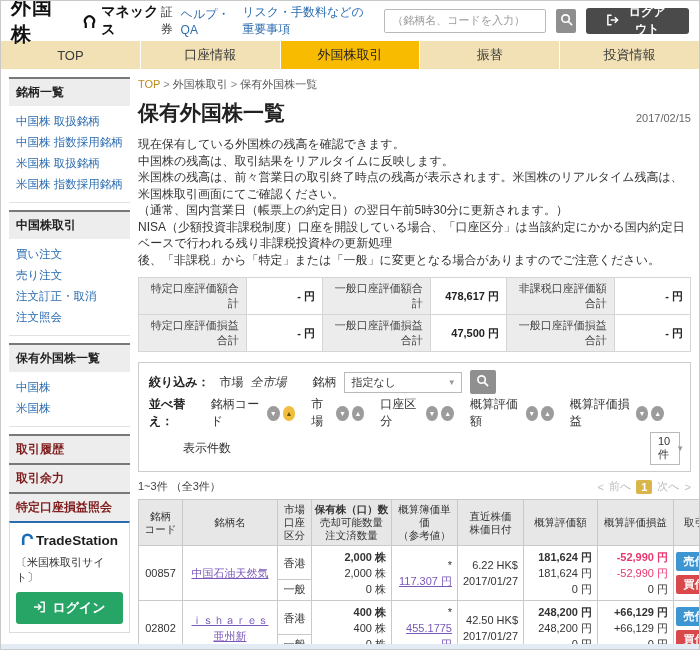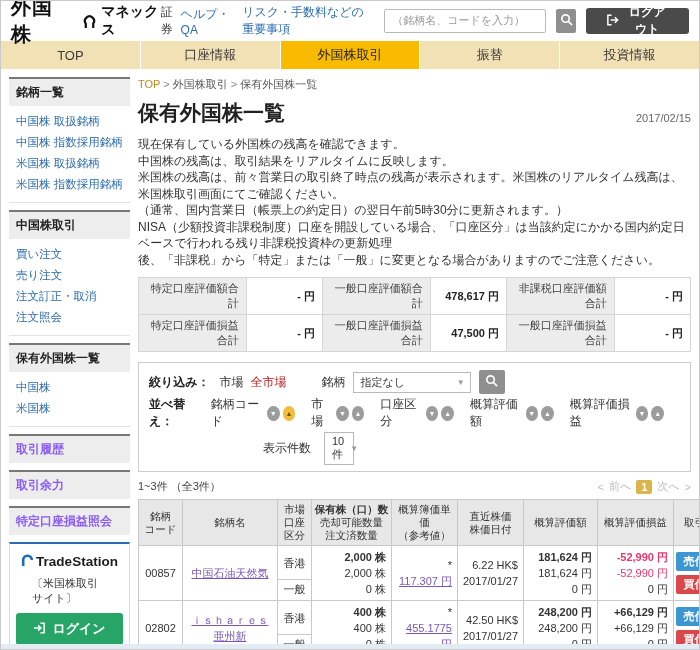--- a/index.html
+++ b/index.html
@@ -36,26 +36,26 @@
   .content { display:flex; align-items:flex-start; padding:8px 8px 0 8px; gap:8px; }
   
   .sidebar { width:121px; flex-shrink:0; }
   .side-section { margin-bottom:7px; border-bottom:1px solid #e2e2e2; }
   .side-header { border-top:2px solid #787878; background:#ededed; padding:5px 7px;
     font-weight:bold; font-size:12px; color:#222; }
   .side-items { padding:5px 0 7px; }
   .side-item { display:block; padding:3px 7px; color:#2b6cb0; font-size:11.5px;
     text-decoration:none; cursor:pointer; }
   .menu-link { border-top:2px solid #787878; background:#ededed; padding:5px 7px;
-    font-weight:bold; font-size:12px; color:#8b5cf6; margin-bottom:7px; cursor:pointer; }
+    font-weight:bold; font-size:12px; color:#7f1d1d; cursor:pointer; }
   .ts-box { border:1px solid #dcdcdc; border-top:2px solid #2b6cb0; padding:9px 6px 8px; }
   .ts-logo { display:flex; align-items:center; justify-content:center; gap:2px; }
   .ts-logo-text { font-family:Liberation Sans, sans-serif; font-weight:bold;
     font-size:13.5px; color:#1d1d1d; }
-  .ts-caption { font-size:11px; color:#333; margin:6px 16px 7px; line-height:15px; }
+  .ts-caption { font-size:11px; color:#333; margin:6px 0 7px; line-height:15px; }
   .login-btn { width:100%; background:#27a567; color:#fff; border:none; border-radius:3px;
     font-size:13px; font-weight:bold; padding:7px 0; display:flex; align-items:center;
     justify-content:center; gap:6px; cursor:pointer; font-family:inherit; }
   
   .main { flex:1; min-width:0; }
   .breadcrumb { font-size:11px; color:#555; }
   .crumb { color:#555; }
   .crumb.first { color:#bf8a1d; cursor:pointer; }
   .crumb-sep::before { content:" > "; color:#888; }
   .title-row { display:flex; align-items:flex-end; margin:7px 0 9px; }
@@ -66,35 +66,35 @@
   .summary { width:100%; border-collapse:collapse; margin:9px 0 0; font-size:11px; table-layout:fixed; }
   .summary td { border:1px solid #d5d5d5; padding:3px 7px; text-align:right; height:21px; }
   .summary .lbl { background:#ececec; color:#444; width:19.5%; }
   .summary .val { font-weight:bold; color:#222; width:13.8%; }
   
   .filter-box { border:1px solid #ccc; margin:10px 0 7px; padding:7px 10px 6px; }
   .f-row { display:flex; align-items:center; min-height:24px; }
   .f-row + .f-row { margin-top:2px; }
   .f-label { font-weight:bold; color:#222; margin-right:10px; font-size:12px; }
   .f-sub { color:#333; margin-right:7px; }
-  .f-text { color:#b91c1c; margin-right:35px; }
+  .f-text { color:#404040; margin-right:26px;font-style:italic; }
   .sel { border:1px solid #b9b9b9; background:#fff; display:inline-flex; align-items:center;
     font-size:11px; color:#333; padding:2px 5px 2px 7px; cursor:pointer; }
   .sel-symbol { width:118px; margin-right:8px; justify-content:space-between; }
   .sel-size { width:30px; margin-left:6px; justify-content:space-between; }
   .sel-arrow { color:#999; font-size:8px; margin-left:6px; }
   .sel-arrow::before { content:"▼"; }
   .sort-group { display:flex; align-items:center; gap:3px; margin-right:16px; }
   .sort-name { color:#333; margin-right:2px; }
   .sort-btn { width:15px; height:15px; border-radius:50%; background:#9c9c9c; border:none;
     color:#fff; display:flex; align-items:center; justify-content:center; cursor:pointer; padding:0; }
   .sort-btn.active { background:#f0bd3e; color:#6b5500; }
   .sort-btn.down::before { content:"▼"; font-size:7px; }
   .sort-btn.up::before { content:"▲"; font-size:7px; }
-  .f-indent { margin-left:114px; }
+  .f-indent { margin-left:34px;justify-content:space-between; }
   
   .count-row { display:flex; align-items:center; font-size:11px; color:#444; margin:6px 0 5px; }
   .pagination { margin-left:auto; display:flex; align-items:center; gap:5px; color:#bdbdbd; font-size:11px; }
   .pg-arrow-l::before { content:"<"; }
   .pg-arrow-r::before { content:">"; }
   .pg-text { color:#bdbdbd; cursor:default; }
   .page-badge { background:#d9b54a; color:#fff; font-weight:bold; font-size:11px;
     padding:1px 5px; border-radius:2px; }
   
   .holdings { width:100%; border-collapse:collapse; table-layout:fixed; font-size:11px; }

